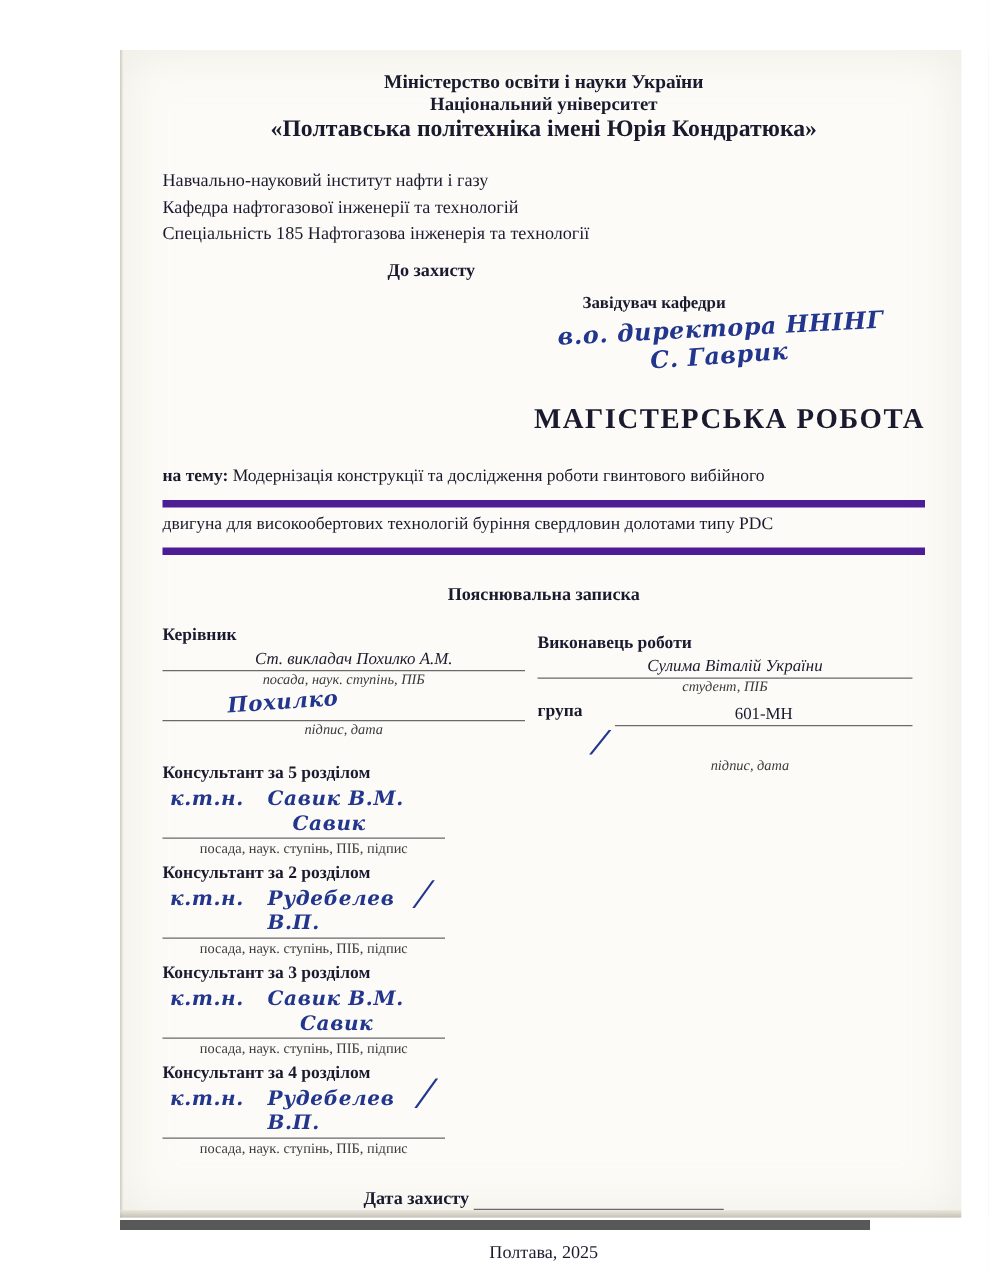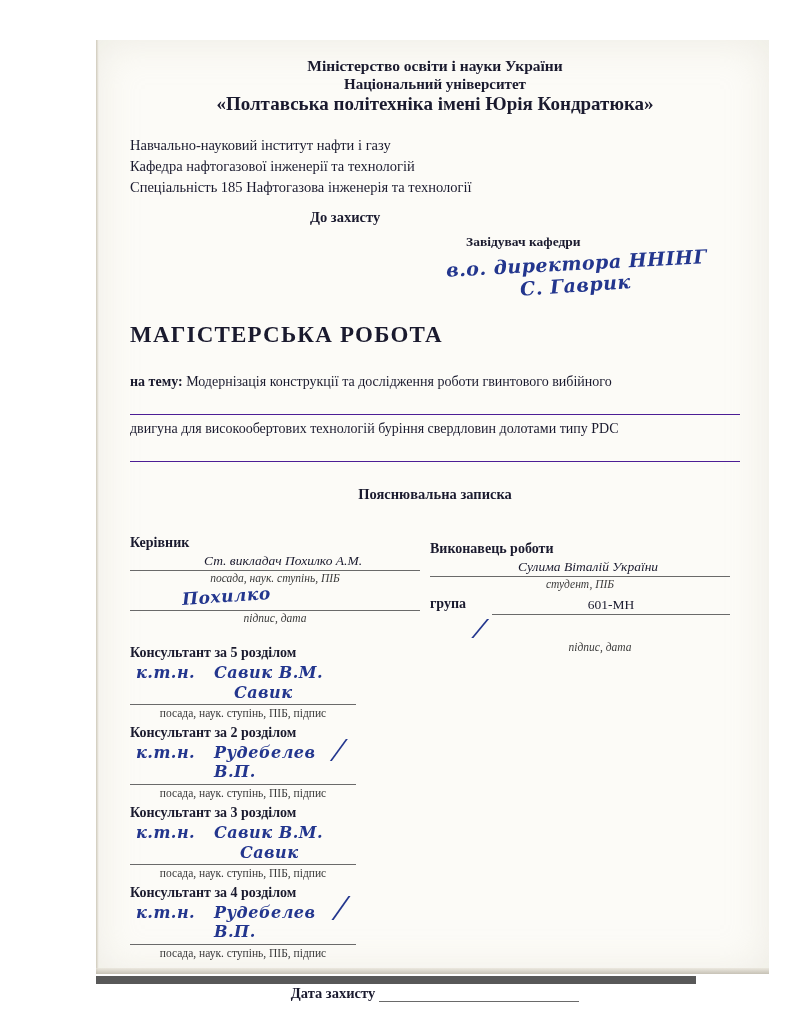--- a/index.html
+++ b/index.html
@@ -111,43 +111,43 @@
   }
   .handwrite {
     font-family: "DejaVu Serif", serif;
     color: #23368e;
     font-style: italic;
     font-weight: bold;
     letter-spacing: .5px;
   }
   .title-main {
     margin-top: 26px;
-    text-align: left;
+    text-align: right;
     font-size: 23px;
     font-weight: bold;
     letter-spacing: 1.2px;
   }
   .topic {
     margin-top: 20px;
     font-size: 14px;
     line-height: 2.0;
   }
   .topic .lbl { font-weight: bold; }
   .topic-row {
-    border-bottom: 1px solid #4c1d95;
-    padding-bottom: 18px;
+    border-bottom: 6px solid #4c1d95;
+    padding-bottom: 4px;
   }
   .explanatory {
     margin-top: 24px;
     text-align: center;
     font-size: 14.5px;
     font-weight: bold;
   }
   .two-col {
-    margin-top: 32px;
+    margin-top: 16px;
     position: relative;
     height: 104px;
   }
   .col-left { position: absolute; left: 0; top: 0; width: 290px; }
   .col-right { position: absolute; left: 300px; top: 6px; width: 300px; }
   .role { font-size: 14px; font-weight: bold; }
   .ruled {
     border-bottom: 1px solid #6a6a6a;
     height: 19px;
     position: relative;

